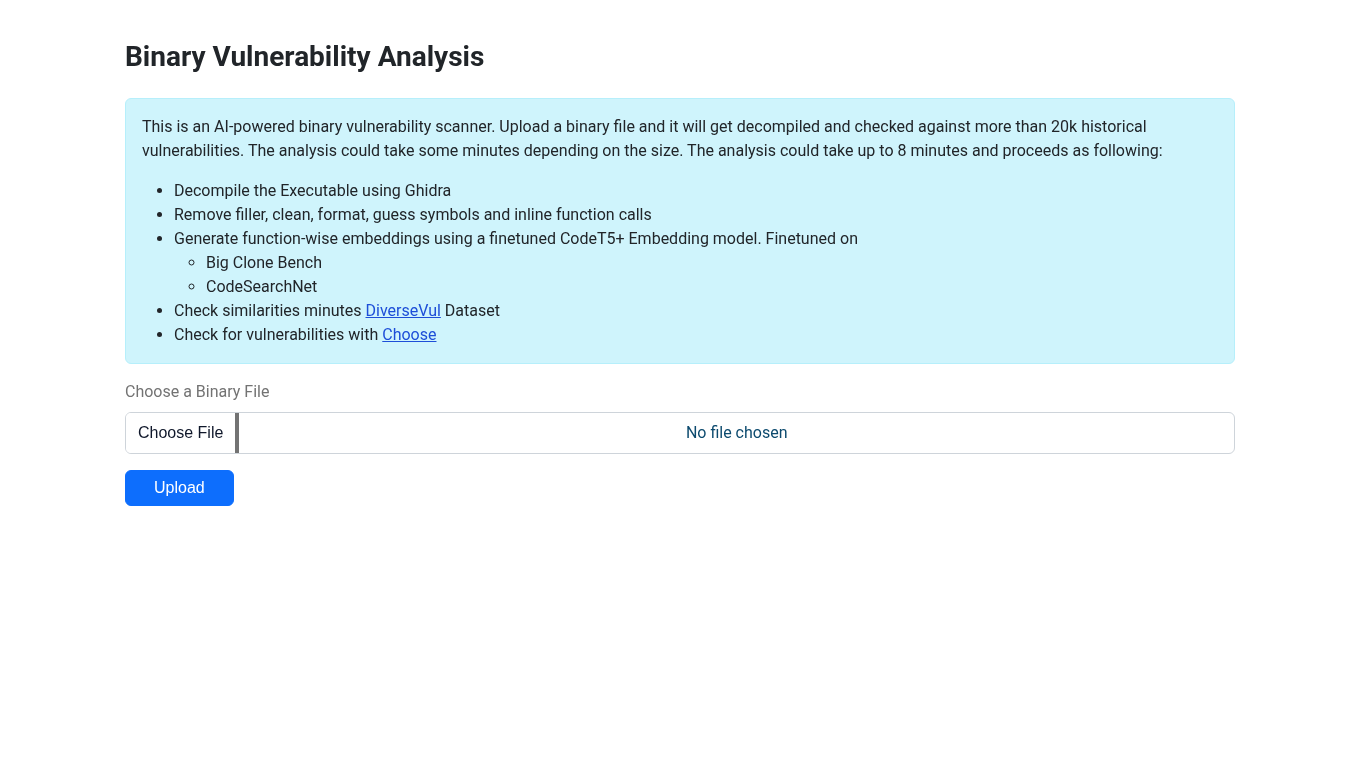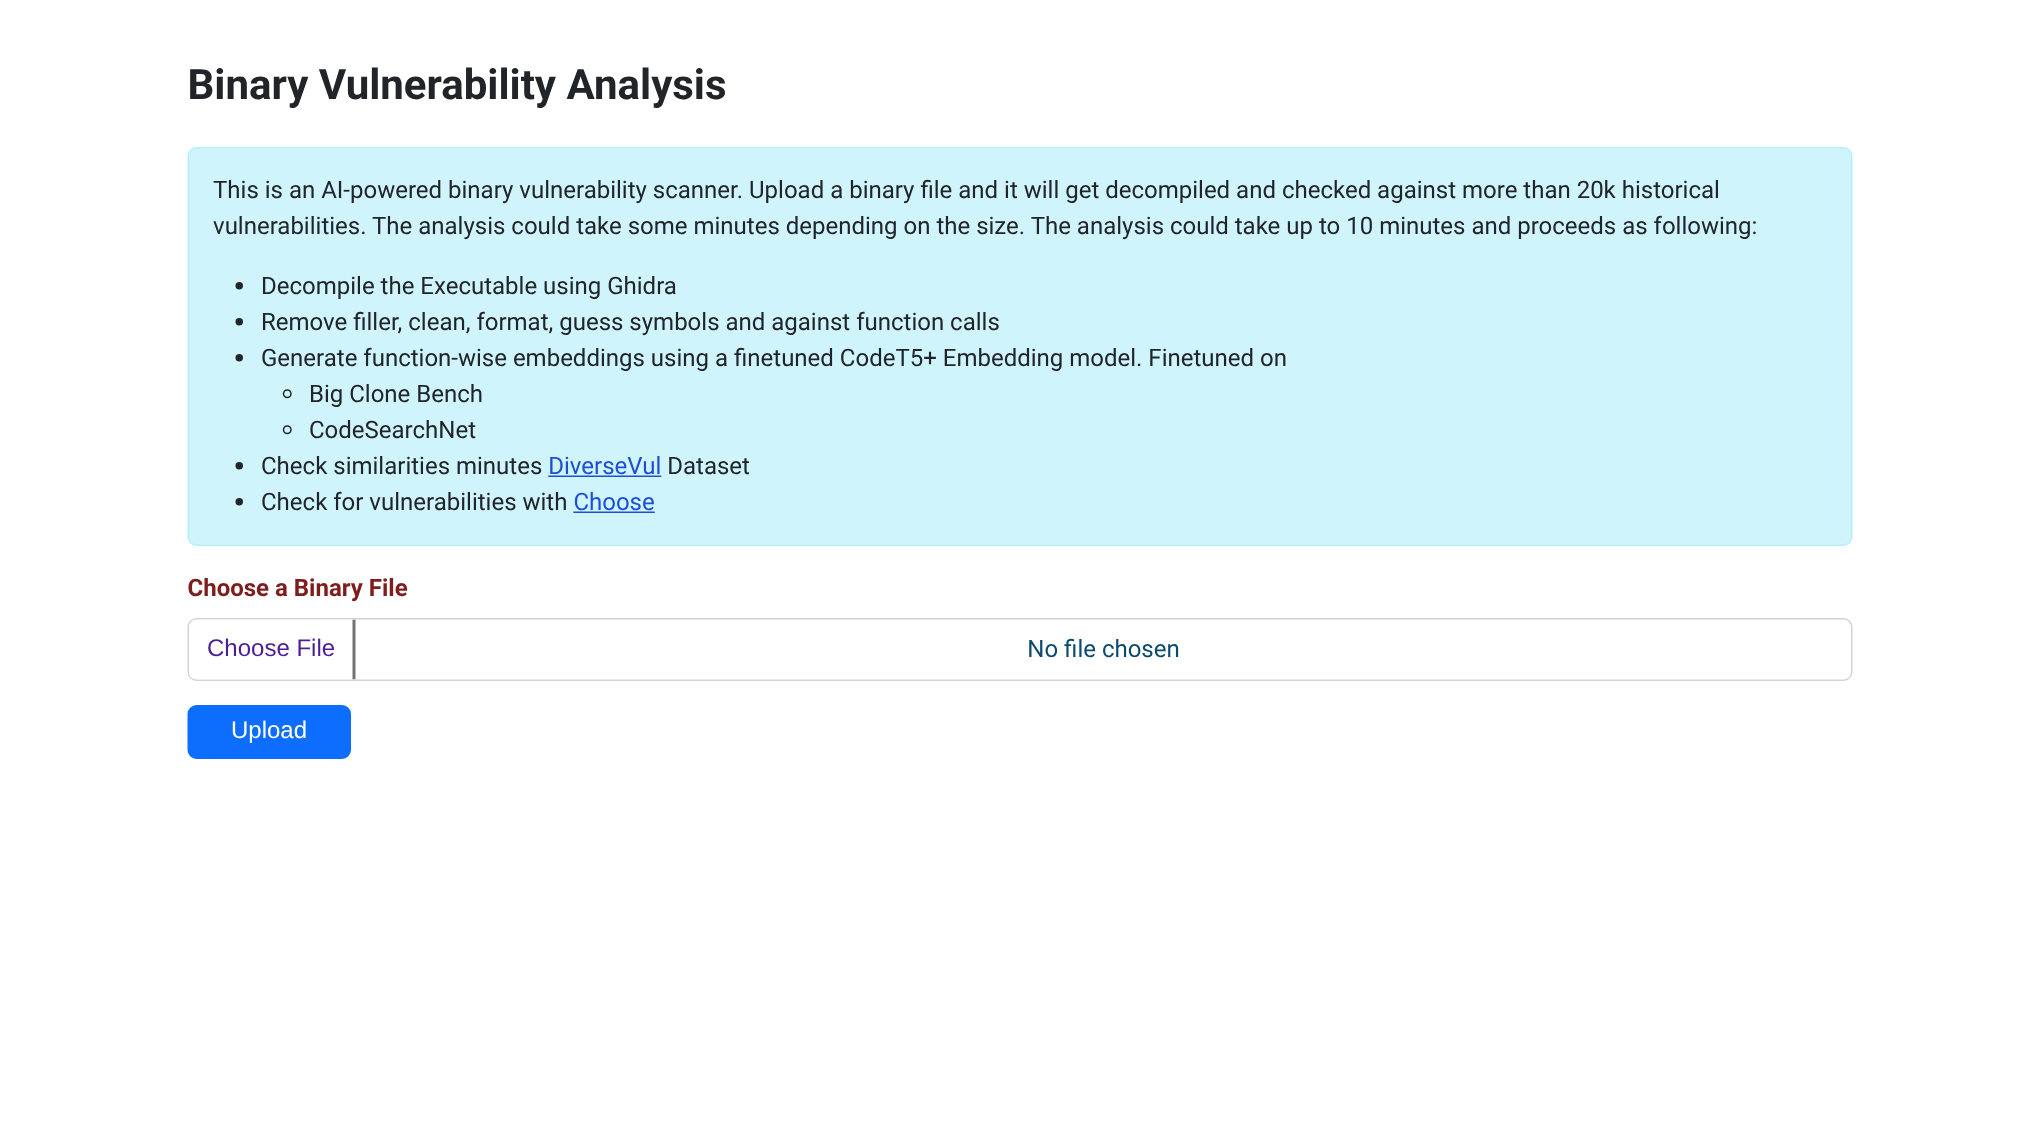--- a/index.html
+++ b/index.html
@@ -50,39 +50,38 @@
     .info-panel ul ul {
       list-style-type: circle;
     }
     .info-panel a {
       color: #1d4ed8;
       text-decoration: underline;
     }
     .form-label {
       display: block;
       margin-bottom: 8px;
-      color: #7f1d1d;
-      font-weight: bold;
+      color: #737373;
     }
     .file-input-wrapper {
       display: flex;
       border: 1px solid #ced4da;
       border-radius: 6px;
       overflow: hidden;
       margin-bottom: 16px;
       background: #fff;
     }
     .file-input-button {
       background-color: #fff;
       border: none;
-      border-right: 2px solid #737373;
+      border-right: 4px solid #737373;
       padding: 8px 12px;
       cursor: pointer;
       font-size: 16px;
-      color: #4c1d95;
+      color: #0f172a;
     }
     .file-input-text {
       padding: 8px 12px;
       color: #0c4a6e;
       flex: 1;
       text-align: center;
     }
     .upload-btn {
       background-color: #0d6efd;
       color: #fff;
@@ -93,24 +92,24 @@
       cursor: pointer;
     }
   </style>
 </head>
 <body>
 
 <div class="container">
   <h1>Binary Vulnerability Analysis</h1>
 
   <div class="info-panel">
-    <p>This is an AI-powered binary vulnerability scanner. Upload a binary file and it will get decompiled and checked against more than 20k historical vulnerabilities. The analysis could take some minutes depending on the size. The analysis could take up to 10 minutes and proceeds as following:</p>
+    <p>This is an AI-powered binary vulnerability scanner. Upload a binary file and it will get decompiled and checked against more than 20k historical vulnerabilities. The analysis could take some minutes depending on the size. The analysis could take up to 8 minutes and proceeds as following:</p>
     <ul>
       <li>Decompile the Executable using Ghidra</li>
-      <li>Remove filler, clean, format, guess symbols and against function calls</li>
+      <li>Remove filler, clean, format, guess symbols and inline function calls</li>
       <li>
         <span>Generate function-wise embeddings using a finetuned CodeT5+ Embedding model. Finetuned on</span>
         <ul>
           <li>Big Clone Bench</li>
           <li>CodeSearchNet</li>
         </ul>
       </li>
       <li>
         <span>Check similarities minutes </span><a href="#">DiverseVul</a><span> Dataset</span>
       </li>

